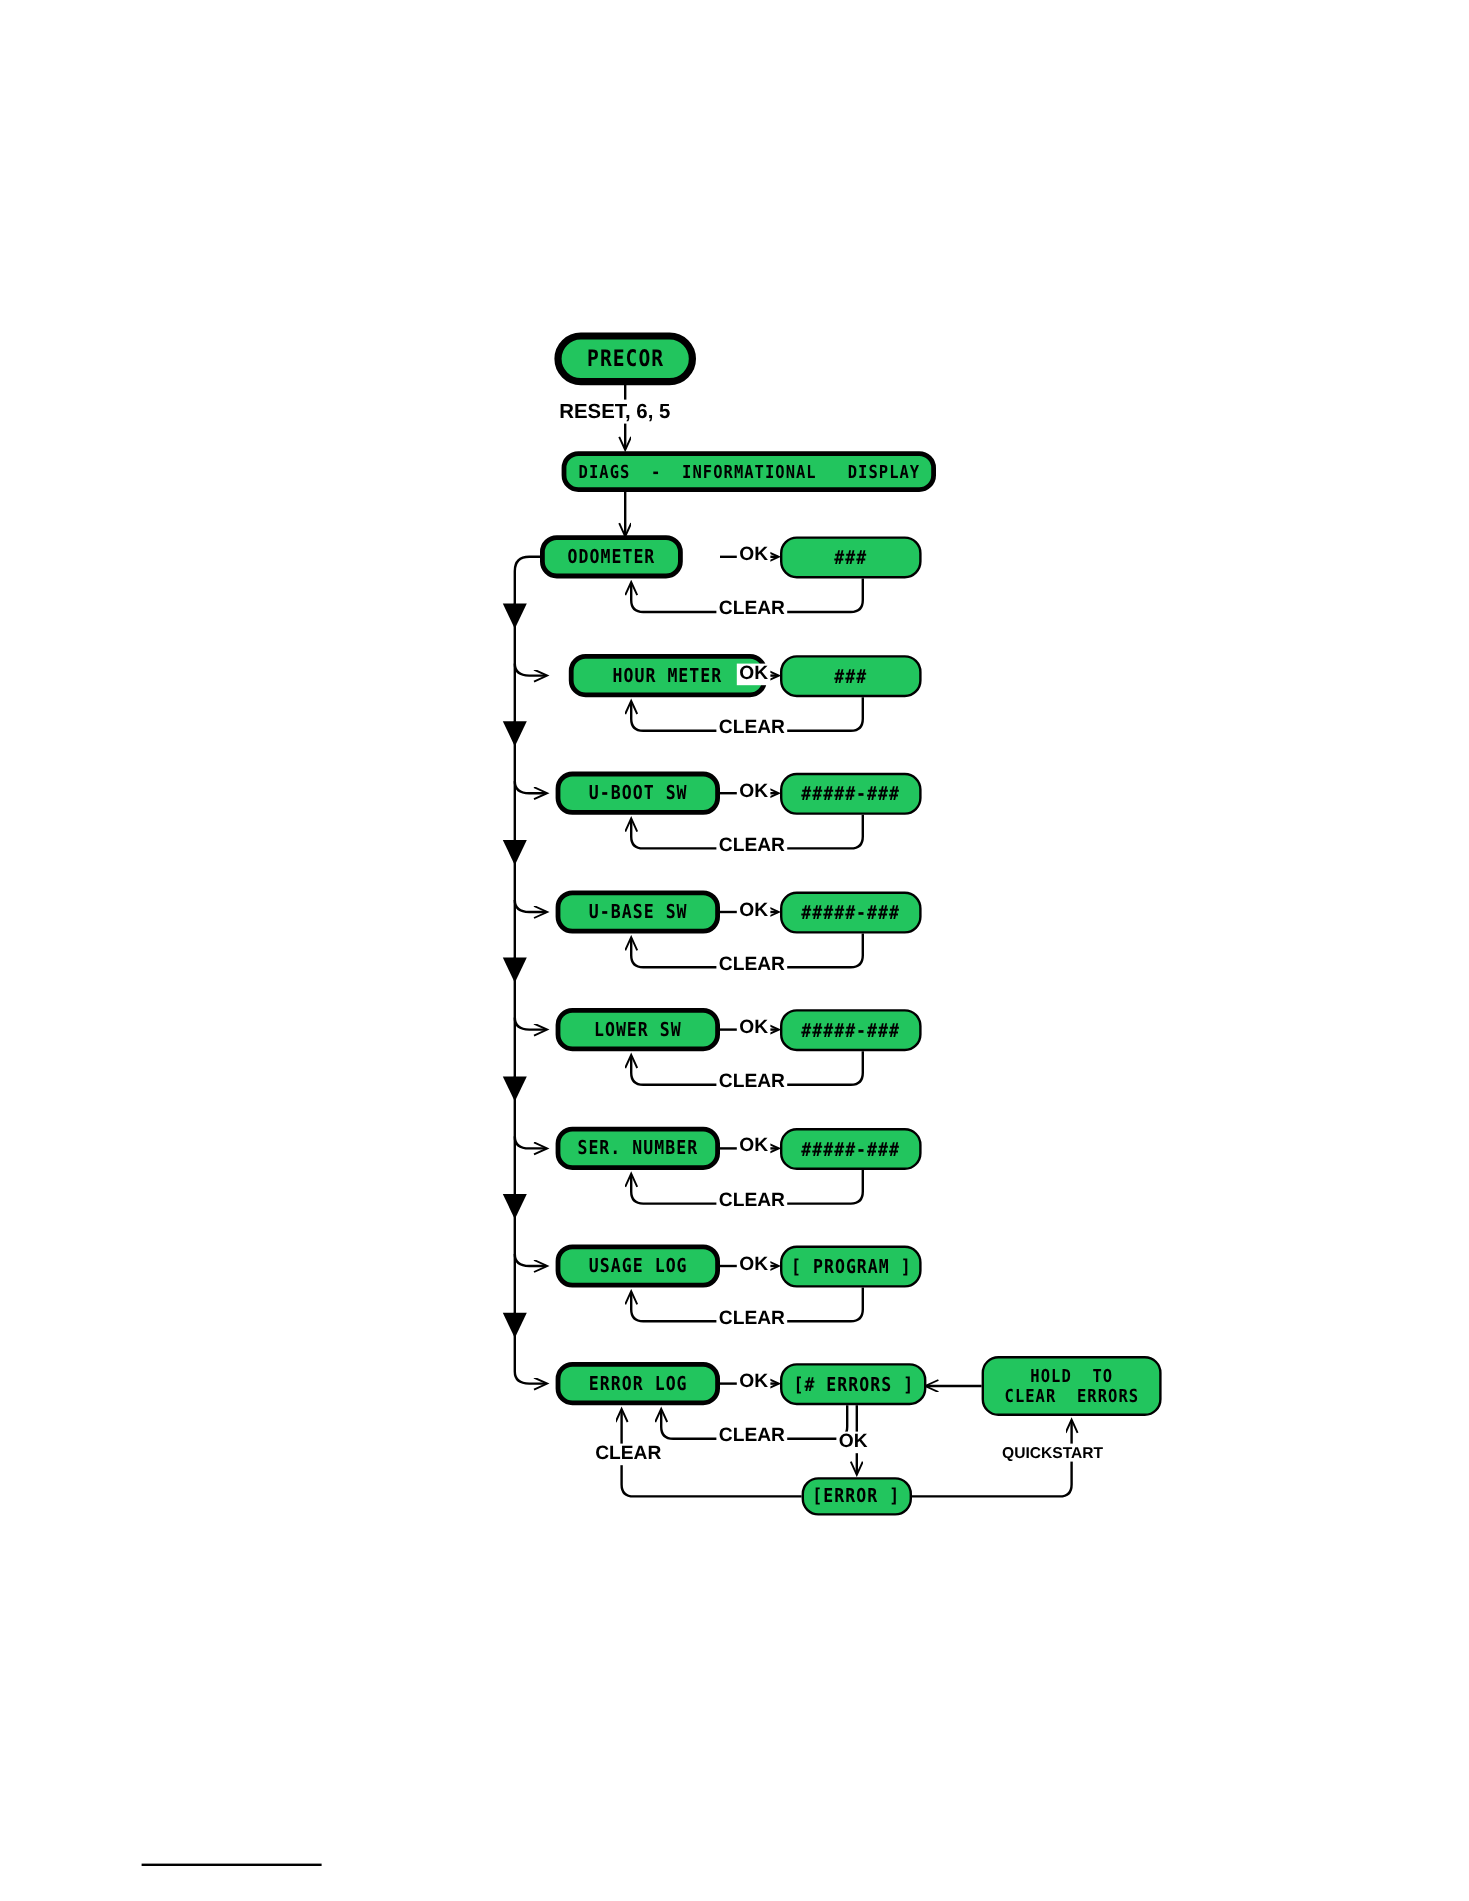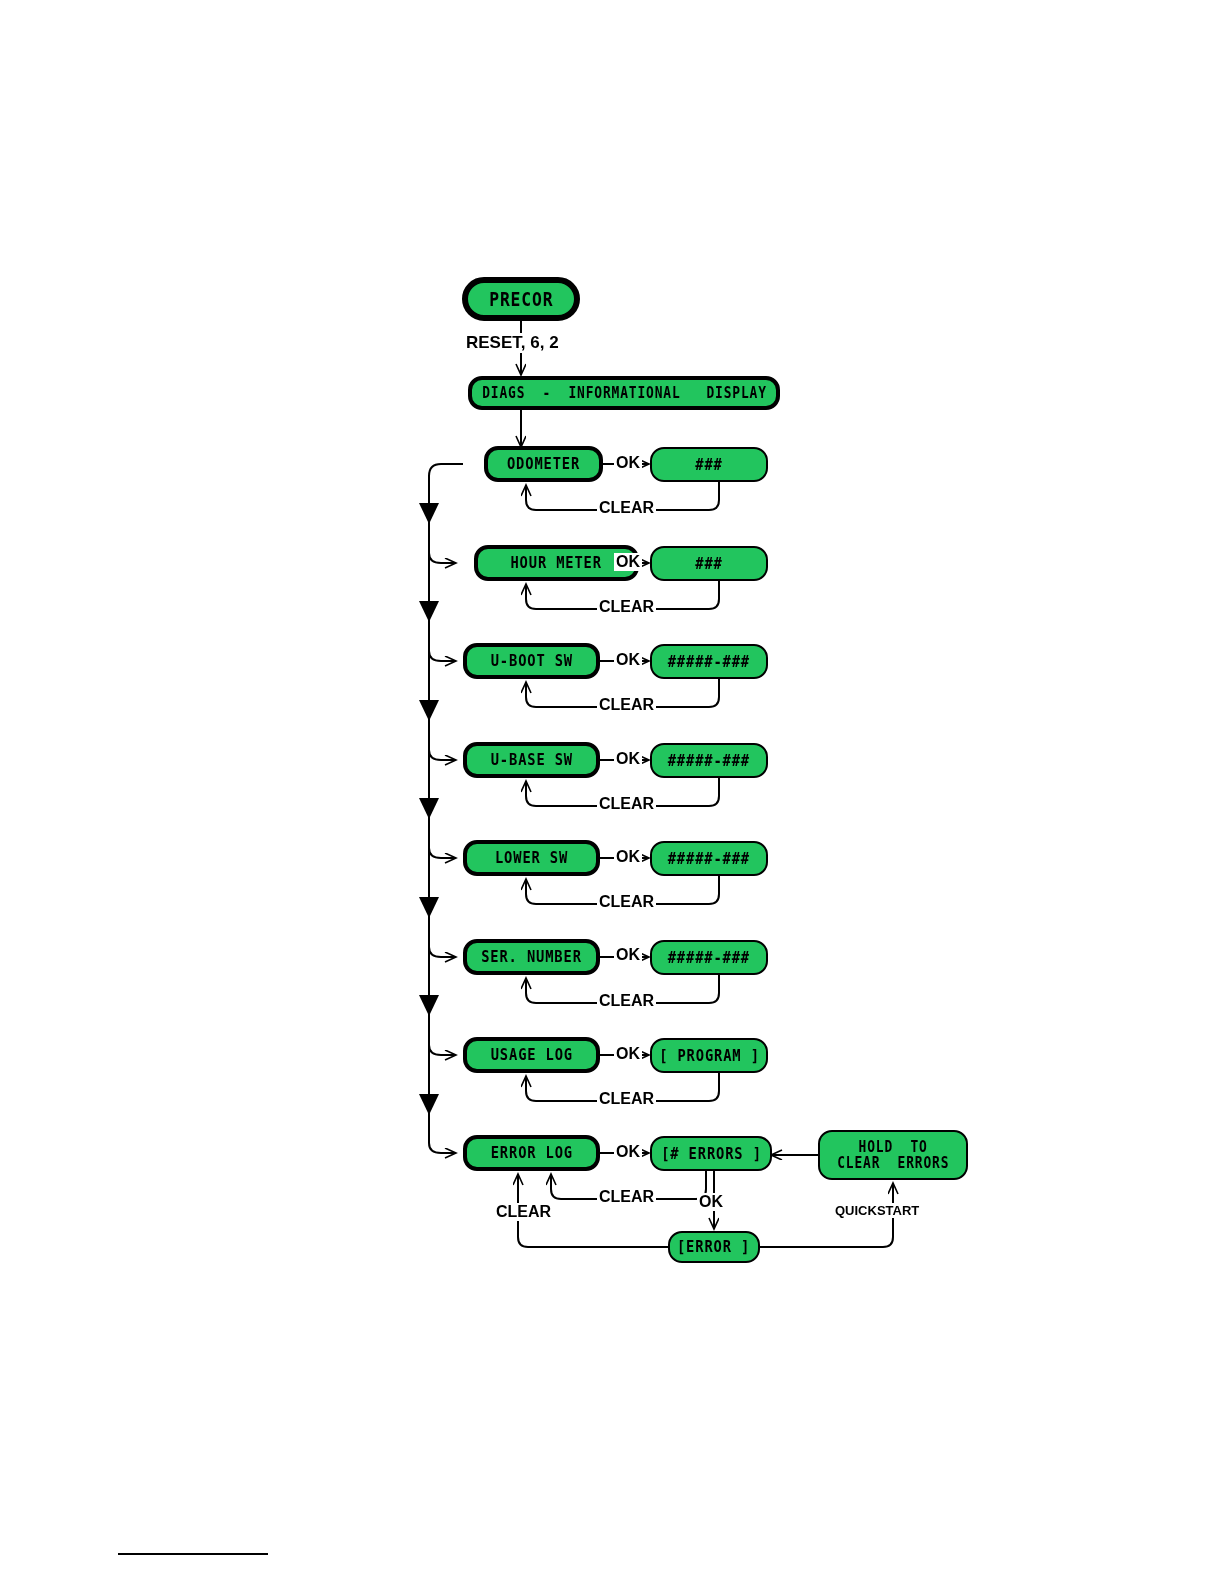--- a/index.html
+++ b/index.html
@@ -121,27 +121,27 @@
       <path d="M760,1247 L883,1247 Q893,1247 893,1237 L893,1184" marker-end="url(#vthin)"></path>
 
       <line x1="818" y1="1155" x2="772" y2="1155" marker-end="url(#tri)"></line>
     </g>
   </svg>
 
   <div class="node pill" style="left:462px;top:277px;width:118px;height:44px;">
     <span class="lcd" style="font-size:19px;">PRECOR</span>
   </div>
 
-  <div class="wlabel" style="left:464px;top:333px;font-size:17px;">RESET, 6, 2</div>
+  <div class="wlabel" style="left:464px;top:333px;font-size:17px;">RESET, 6, 5</div>
 
   <div class="node thick" style="left:468px;top:376px;width:312px;height:34px;">
     <span class="lcd" style="font-size:15px;">DIAGS  -  INFORMATIONAL   DISPLAY</span>
   </div>
 
-  <div class="node thick" style="left:484px;top:446px;width:119px;height:36px;">
+  <div class="node thick" style="left:450px;top:446px;width:119px;height:36px;">
     <span class="lcd" style="font-size:16px;">ODOMETER</span>
   </div>
   <div class="node thin" style="left:650px;top:447px;width:118px;height:35px;">
     <span class="lcd" style="font-size:16px;">###</span>
   </div>
   <div class="wlabel" style="left:614px;top:454px;font-size:16px;">OK</div>
   <div class="wlabel" style="left:597px;top:499px;font-size:16px;">CLEAR</div>
 
   <div class="node thick" style="left:474px;top:545px;width:165px;height:36px;">
     <span class="lcd" style="font-size:16px;">HOUR METER</span>

